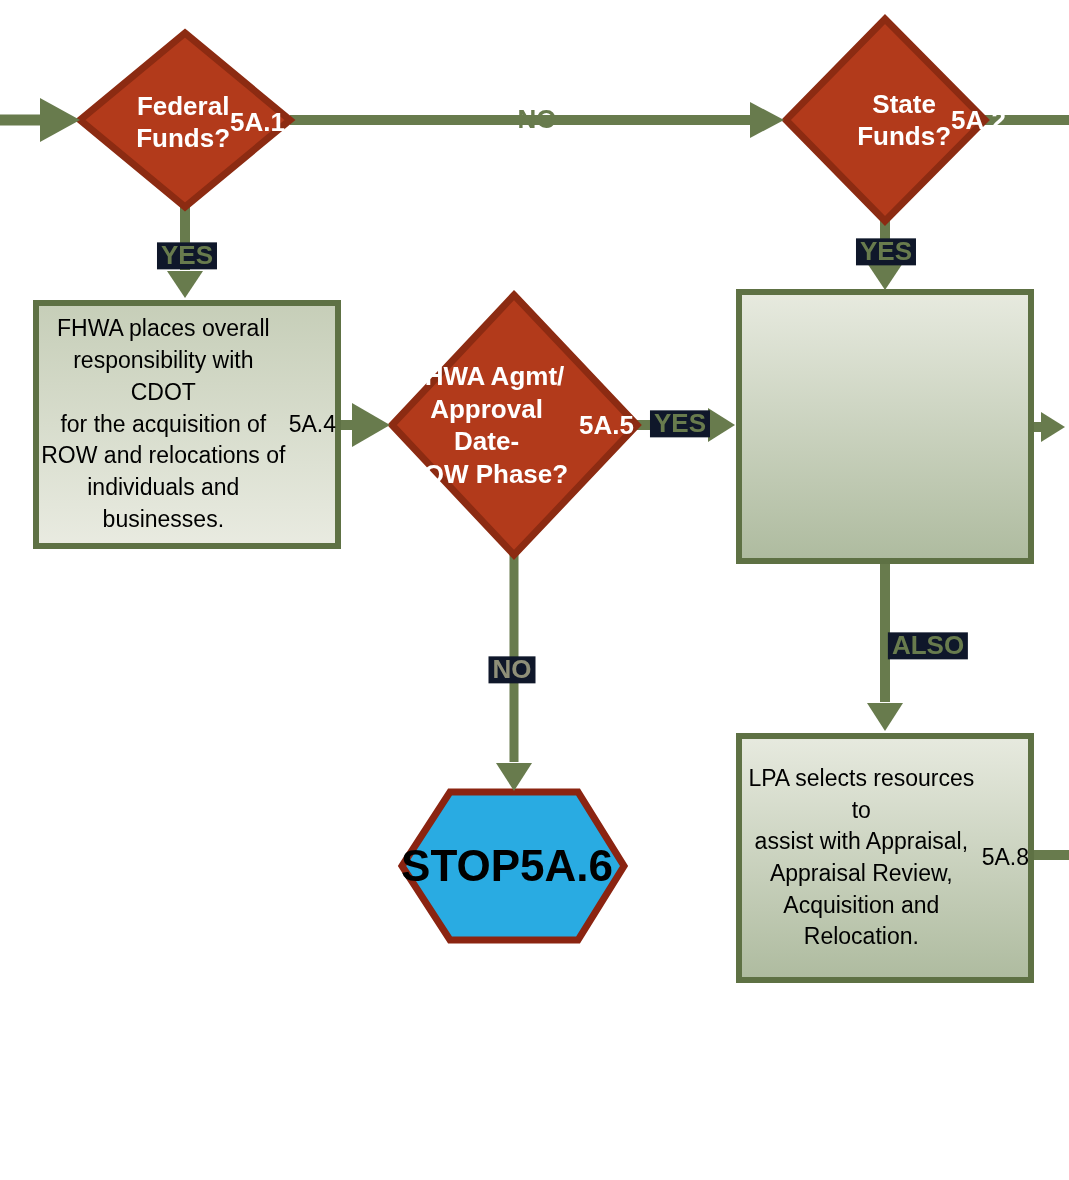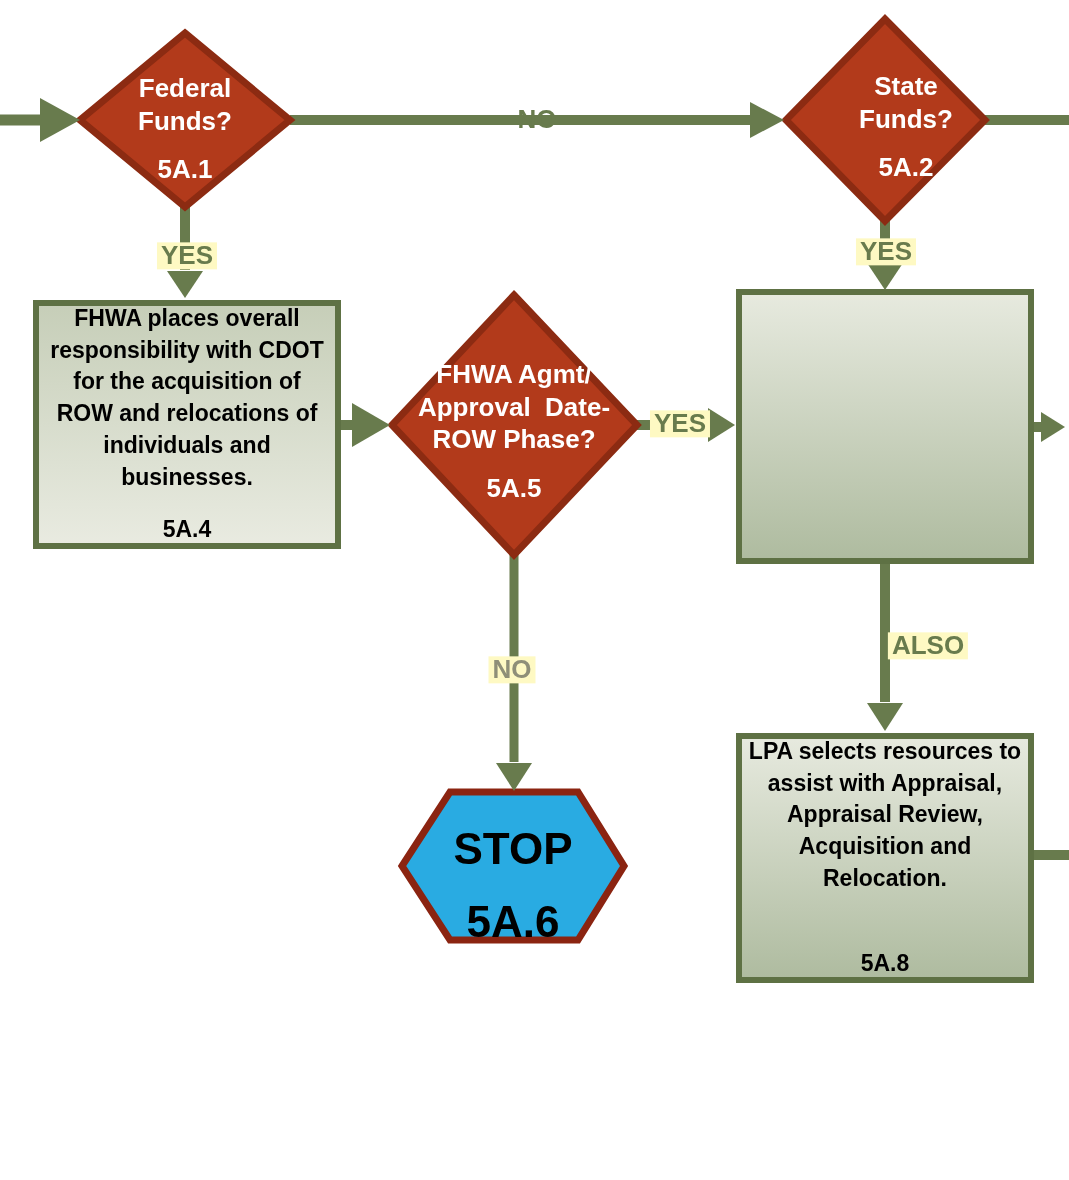--- a/index.html
+++ b/index.html
@@ -6,34 +6,33 @@
   .canvas{
     position:relative;
     width:1069px;height:1180px;
     background:#ffffff;
     font-family:"Liberation Sans", sans-serif;
     overflow:hidden;
   }
   .canvas svg{position:absolute;left:0;top:0;}
   .node-text{
     position:absolute;
-    display:flex;flex-direction:column;align-items:center;justify-content:space-between;
+    display:flex;flex-direction:row;align-items:center;justify-content:flex-end;
     text-align:center;
-    gap:16px;
   }
   .node-text .t, .node-text .r{white-space:pre-wrap;}
   .diamond-text{color:#ffffff;font-size:26px;font-weight:700;line-height:1.25;}
-  .box-text{color:#000000;font-size:23px;font-weight:700;line-height:1.38;}
+  .box-text{color:#000000;font-size:23px;font-weight:400;line-height:1.38;}
   .stop-text{color:#000000;font-size:44px;font-weight:700;line-height:1.3;}
   .edge-label{
     position:absolute;
     transform:translate(-50%,-50%);
     font-size:26px;font-weight:700;
     color:#687B4D;
-    background:#fef9c3;
+    background:#0f172a;
     padding:0 4px;
     line-height:1.05;
   }
   .edge-label.on-line{background:transparent;padding:0;}
   .edge-label.muted{color:#8F8F78;}
 </style>
 </head>
 <body>
 
 <div class="canvas">

